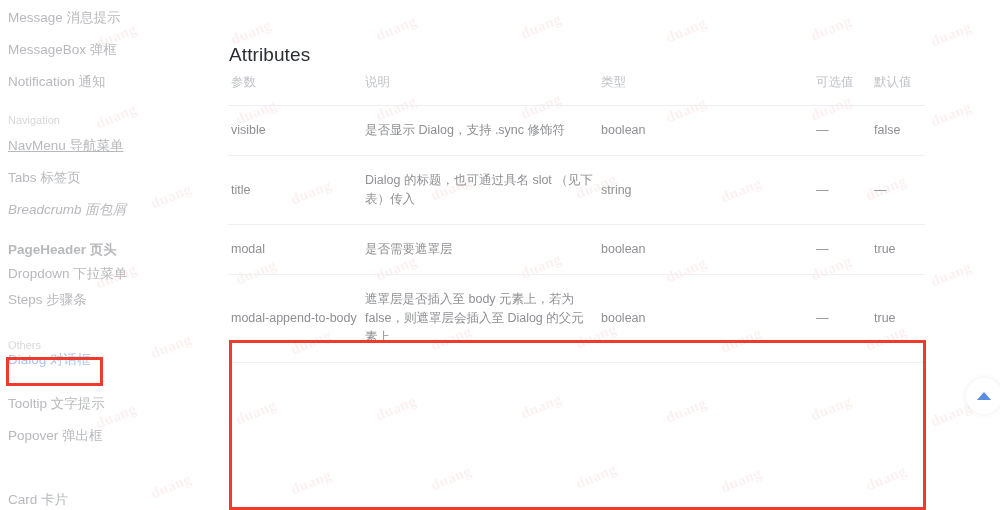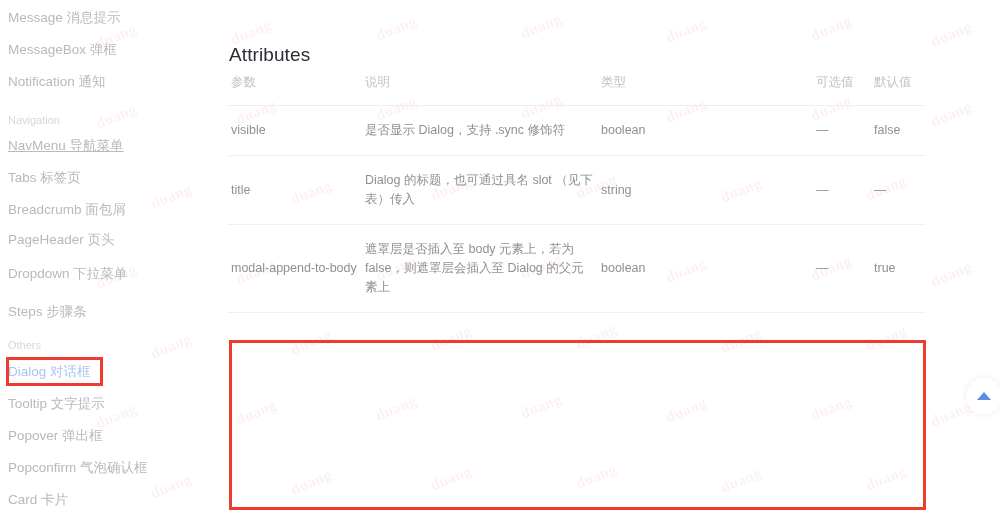--- a/index.html
+++ b/index.html
@@ -224,29 +224,28 @@
       <span class="wm" style="left: 865px; top: 470px;">duang</span>
     </div>
 
   <nav id="sidebar">
       <div class="side-item" style="top: 10px;">Message 消息提示</div>
       <div class="side-item" style="top: 42px;">MessageBox 弹框</div>
       <div class="side-item" style="top: 74px;">Notification 通知</div>
       <div class="side-group" style="top: 113px;">Navigation</div>
       <div class="side-item" style="top: 138px; text-decoration: underline;">NavMenu 导航菜单</div>
       <div class="side-item" style="top: 170px;">Tabs 标签页</div>
-      <div class="side-item" style="top: 202px;">Breadcrumb 面包屑</div>
-      <div class="side-item" style="top: 232px;">PageHeader 页头</div>
+      <div class="side-item" style="top: 202px; font-style: italic;">Breadcrumb 面包屑</div>
+      <div class="side-item" style="top: 242px; font-weight: bold;">PageHeader 页头</div>
       <div class="side-item" style="top: 266px;">Dropdown 下拉菜单</div>
-      <div class="side-item" style="top: 304px;">Steps 步骤条</div>
+      <div class="side-item" style="top: 292px;">Steps 步骤条</div>
       <div class="side-group" style="top: 338px;">Others</div>
-      <div class="side-item active" style="top: 364px;">Dialog 对话框</div>
+      <div class="side-item active" style="top: 352px;">Dialog 对话框</div>
       <div class="side-item" style="top: 396px;">Tooltip 文字提示</div>
       <div class="side-item" style="top: 428px;">Popover 弹出框</div>
-      <div class="side-item" style="top: 460px;">Popconfirm 气泡确认框</div>
       <div class="side-item" style="top: 492px;">Card 卡片</div>
     </nav>
   <div id="dialog-highlight"></div>
 
   <main id="main">
     <h1 id="attributes-title">Attributes</h1>
 
     <table id="attr-table">
       <colgroup>
         <col class="col-param">
@@ -273,20 +272,27 @@
             <td>false</td>
           </tr>
           <tr>
             <td class="c-param">title</td>
             <td>Dialog 的标题，也可通过具名 slot （见下表）传入</td>
             <td>string</td>
             <td>—</td>
             <td>—</td>
           </tr>
           <tr>
+            <td class="c-param">modal</td>
+            <td>是否需要遮罩层</td>
+            <td>boolean</td>
+            <td>—</td>
+            <td>true</td>
+          </tr>
+          <tr>
             <td class="c-param">modal-append-to-body</td>
             <td>遮罩层是否插入至 body 元素上，若为 false，则遮罩层会插入至 Dialog 的父元素上</td>
             <td>boolean</td>
             <td>—</td>
             <td>true</td>
           </tr>
         </tbody>
     </table>
   </main>
 

